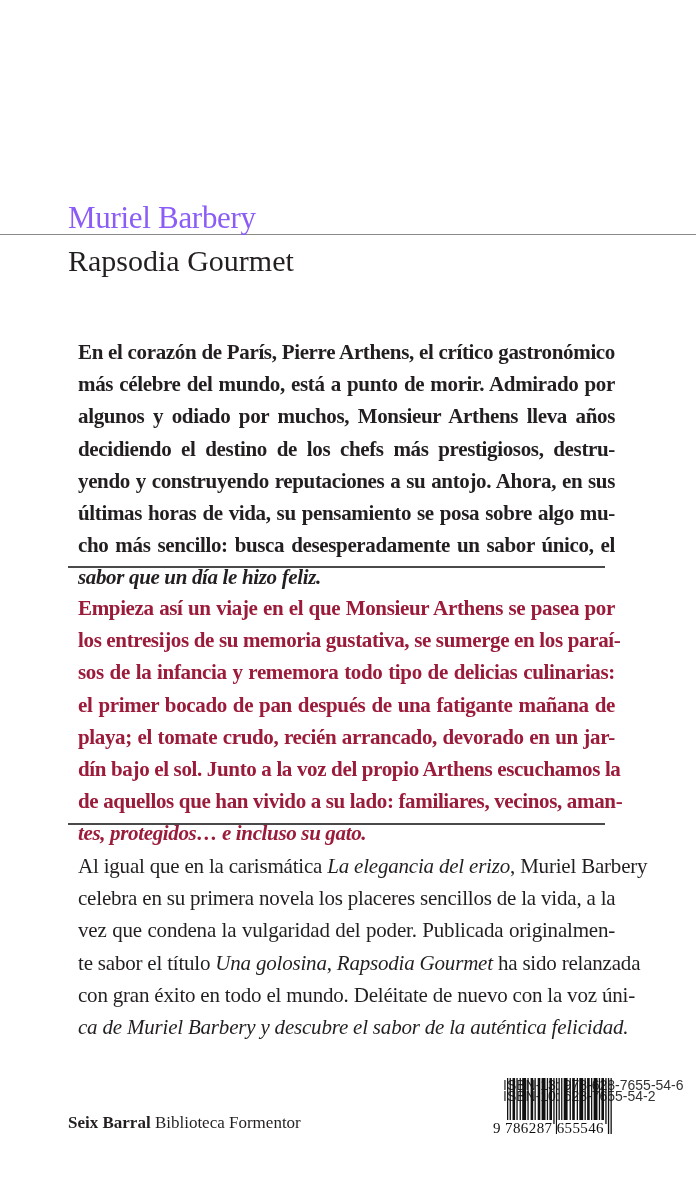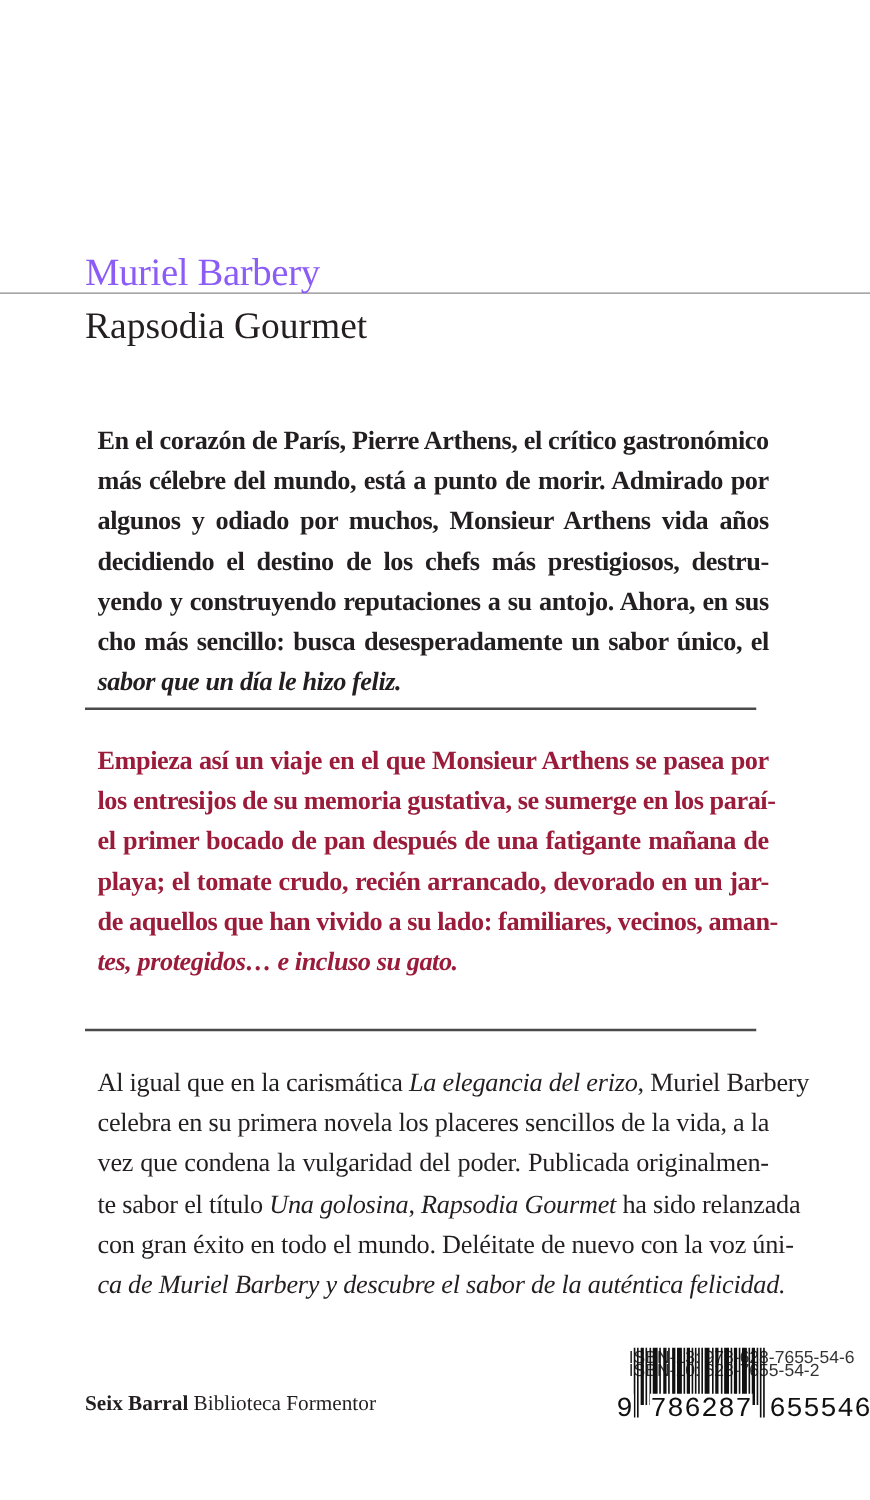--- a/index.html
+++ b/index.html
@@ -119,55 +119,58 @@
       position: absolute;
       left: 497px;
       top: 1078px;
       width: 128px;
       height: 60px;
     }
     .barcode-digits {
       position: absolute;
       left: 493px;
       top: 1119px;
-      font-family: Liberation Mono, monospace;
-      font-size: 22px;
+      font-family: Liberation Serif, serif;
+      font-size: 15px;
       line-height: 18px;
       color: #111;
       background: transparent;
       white-space: nowrap;
       letter-spacing: 0.4px;
     }
     .barcode-digits span { background: #fff; }
   </style>
 </head>
 <body>
 
 <div class="top-rule"></div>
 
 <div class="author">Muriel Barbery</div>
 <div class="book-title">Rapsodia Gourmet</div>
 
 <div class="para p1">
   <span class="line">En el corazón de París, Pierre Arthens, el crítico gastronómico</span>
   <span class="line">más célebre del mundo, está a punto de morir. Admirado por</span>
-  <span class="line">algunos y odiado por muchos, Monsieur Arthens vida años</span>
+  <span class="line">algunos y odiado por muchos, Monsieur Arthens lleva años</span>
   <span class="line">decidiendo el destino de los chefs más prestigiosos, destru-</span>
   <span class="line">yendo y construyendo reputaciones a su antojo. Ahora, en sus</span>
+  <span class="line">últimas horas de vida, su pensamiento se posa sobre algo mu-</span>
   <span class="line">cho más sencillo: busca desesperadamente un sabor único, el</span>
   <span class="line last">sabor que un día le hizo feliz.</span>
 </div>
 
 <div class="divider d1"></div>
 
 <div class="para p2">
   <span class="line">Empieza así un viaje en el que Monsieur Arthens se pasea por</span>
   <span class="line">los entresijos de su memoria gustativa, se sumerge en los paraí-</span>
+  <span class="line">sos de la infancia y rememora todo tipo de delicias culinarias:</span>
   <span class="line">el primer bocado de pan después de una fatigante mañana de</span>
   <span class="line">playa; el tomate crudo, recién arrancado, devorado en un jar-</span>
+  <span class="line">dín bajo el sol. Junto a la voz del propio Arthens escuchamos la</span>
   <span class="line">de aquellos que han vivido a su lado: familiares, vecinos, aman-</span>
   <span class="line last">tes, protegidos… e incluso su gato.</span>
 </div>
 
 <div class="divider d2"></div>
 
 <div class="para p3">
   <span class="line"><span>Al igual que en la carismática </span><em>La elegancia del erizo</em><span>, Muriel Barbery</span></span>
   <span class="line">celebra en su primera novela los placeres sencillos de la vida, a la</span>
   <span class="line">vez que condena la vulgaridad del poder. Publicada originalmen-</span>

